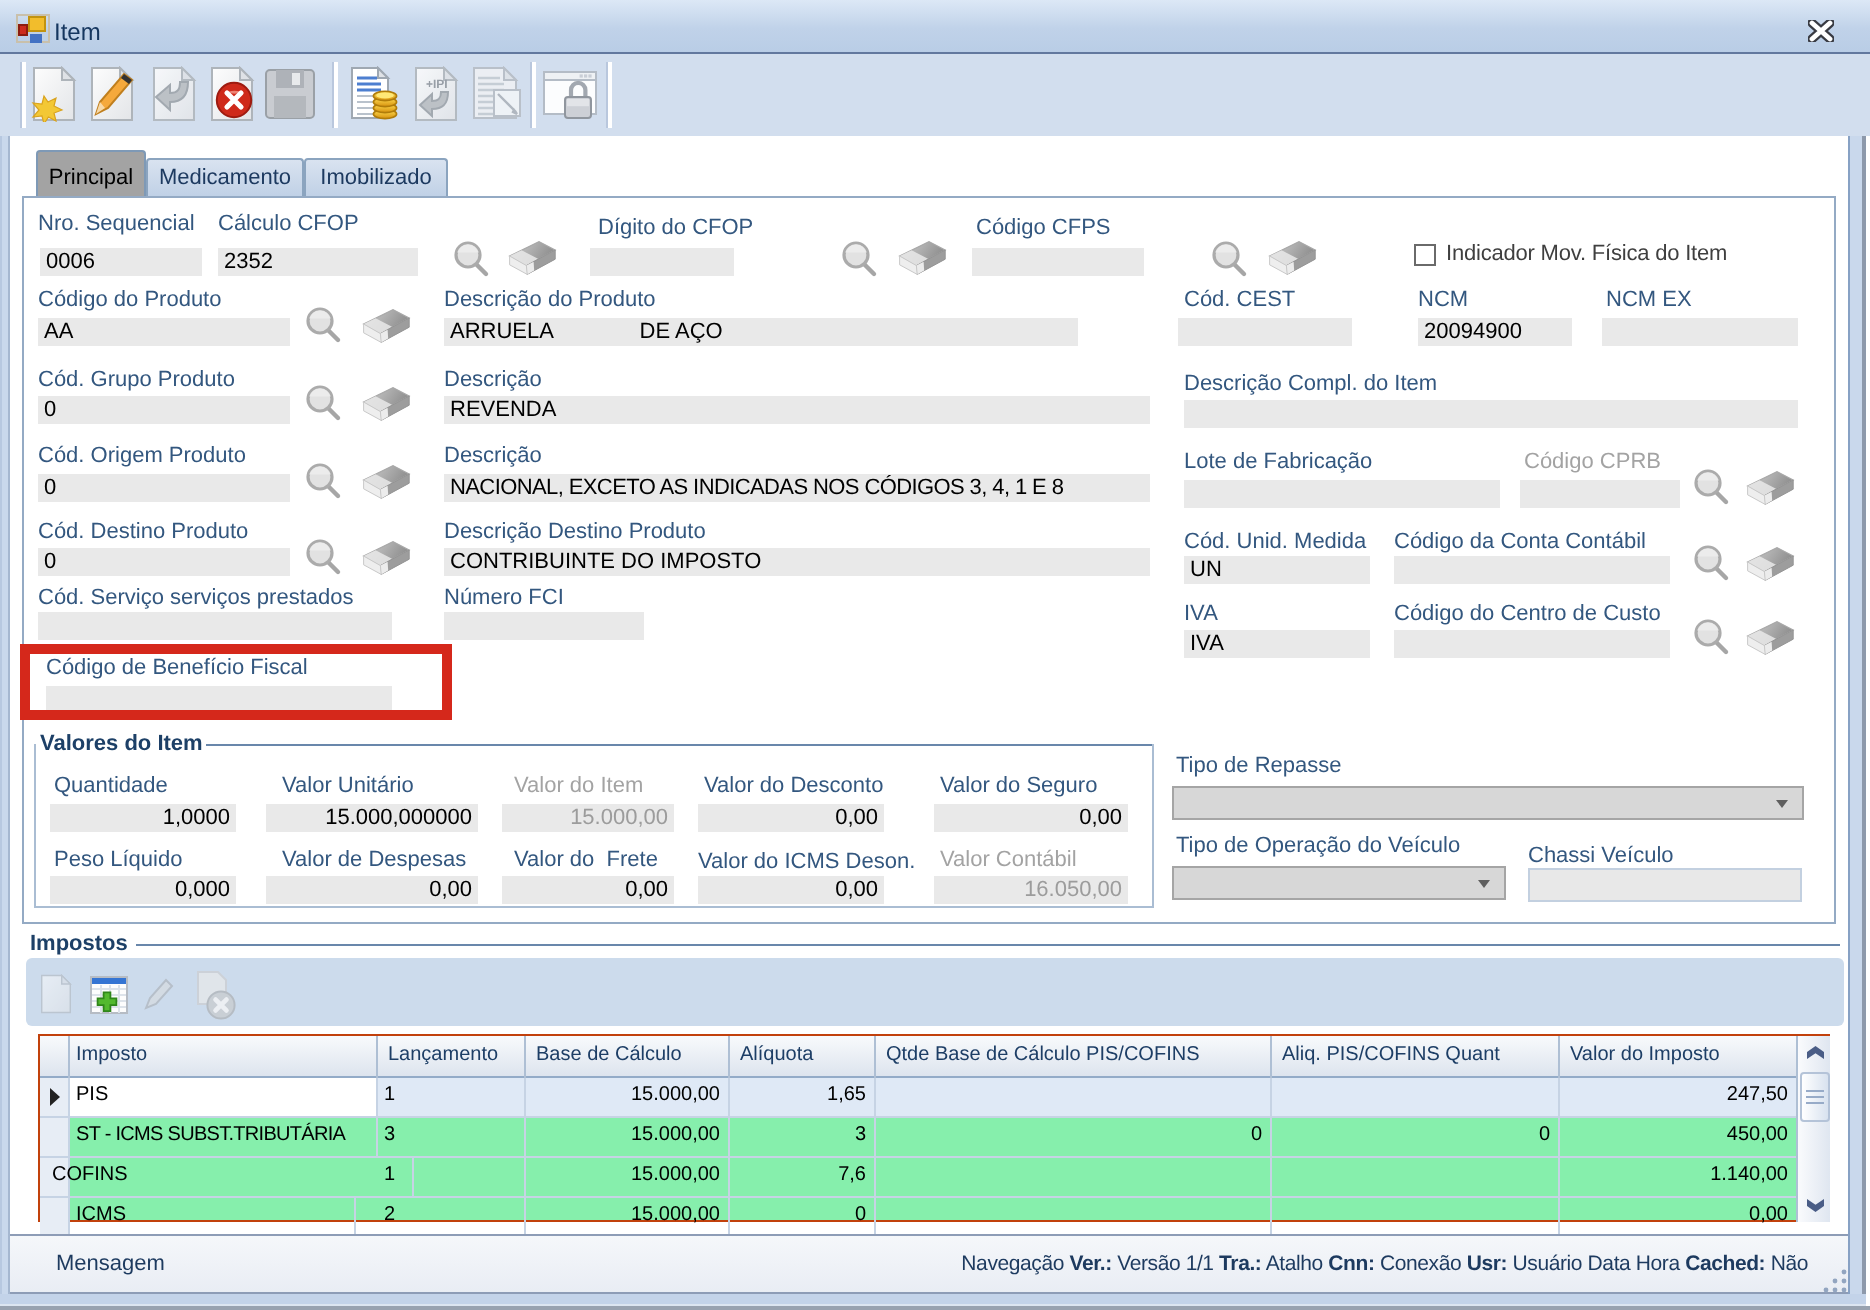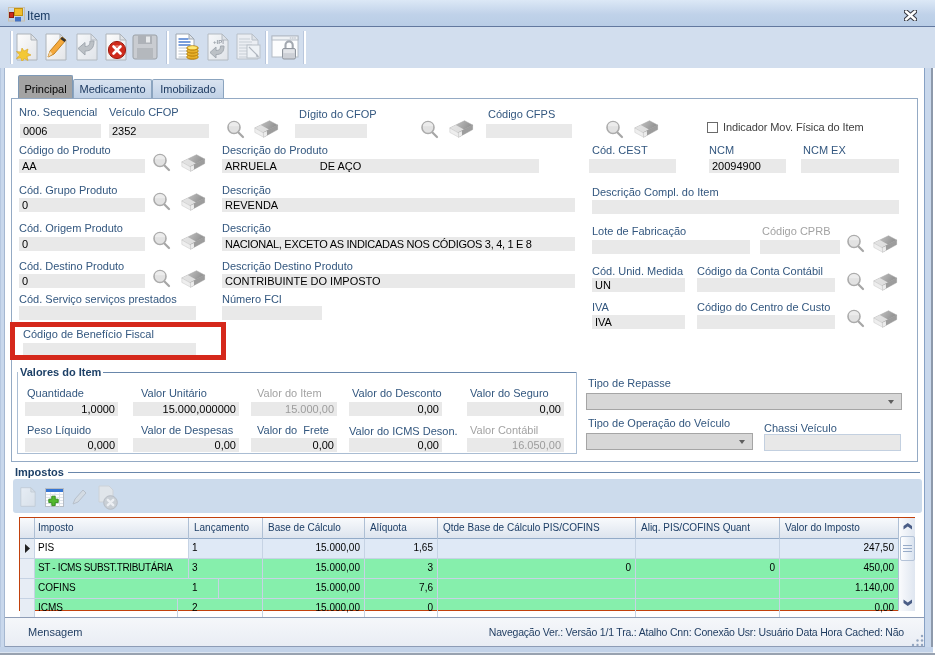--- a/index.html
+++ b/index.html
@@ -4,21 +4,21 @@
 <style>
 *{box-sizing:border-box;margin:0;padding:0}
 html,body{width:935px;height:655px;overflow:hidden}
 body{position:relative;font-family:"Liberation Sans",sans-serif;background:#cbdaee}
 .abs{position:absolute}
 .l{position:absolute;font-size:11px;color:#33577f;white-space:nowrap}
 .gl{color:#a3a3a3}
 .f{position:absolute;height:14px;background:#e9e9e9;font-size:11px;color:#000;line-height:14px;padding:0 3px;white-space:nowrap;overflow:hidden}
 .fr{text-align:right}
 .dis{color:#9c9c9c}
-.b{font-weight:normal}
+.b{font-weight:bold}
 #titlebar{position:absolute;left:0;top:0;width:935px;height:26px;background:linear-gradient(#dce8f6,#c0d2e9 55%,#b9cde6)}
 #titletxt{position:absolute;left:27px;top:9px;font-size:12px;color:#15365f}
 #toolbar{position:absolute;left:0;top:26px;width:935px;height:42px;background:#d2deee;border-top:1px solid #62789e}
 #formbg{position:absolute;left:5px;top:68px;width:919px;height:579px;background:#fff}
 #tabpage{position:absolute;left:11px;top:98px;width:907px;height:364px;background:#fff;border:1px solid #94aac4}
 .tab{position:absolute;font-size:11px;text-align:center;border:1px solid #8ba4bf;border-bottom:none;border-radius:2px 2px 0 0}
 .tabi{background:linear-gradient(#d9e3f0,#c0d1e6);top:79px;height:19px;padding-top:3px;color:#1d3a60}
 .taba{background:#a3a3a3;top:75px;height:23px;padding-top:7px;color:#000;border-color:#7e99b6}
 .sep{position:absolute;top:31px;width:2px;height:33px;background:#fff;box-shadow:-1px 0 0 #b9c7dd}
 .grp{position:absolute;border:1px solid #aabdd3;border-top:none}
@@ -174,21 +174,21 @@
 
 <div id="tabpage"></div>
 <div class="tab taba" style="left:18px;width:55px">Principal</div>
 <div class="tab tabi" style="left:73px;width:79px">Medicamento</div>
 <div class="tab tabi" style="left:152px;width:72px">Imobilizado</div>
 
 <div id="fields">
 
 <div class="l" style="left:19px;top:106px">Nro. Sequencial</div>
 <div class="f" style="left:20px;top:124px;width:81px">0006</div>
-<div class="l" style="left:109px;top:106px">Veículo CFOP</div>
+<div class="l" style="left:109px;top:106px">Cálculo CFOP</div>
 <div class="f" style="left:109px;top:124px;width:100px">2352</div>
 <svg class="abs" style="left:226px;top:120px" width="20" height="20">
       <use href="#mg"></use>
     </svg>
 <svg class="abs" style="left:254px;top:120px" width="26" height="18">
       <use href="#er"></use>
     </svg>
 <div class="l" style="left:299px;top:108px">Dígito do CFOP</div>
 <div class="f" style="left:295px;top:124px;width:72px"></div>
 <svg class="abs" style="left:420px;top:120px" width="20" height="20">
@@ -393,21 +393,21 @@
    <div class="c" style="left:15px;width:154px;letter-spacing:-0.35px;padding-right:1px">ST - ICMS SUBST.TRIBUTÁRIA</div>
    <div class="c" style="left:169px;width:74px">3</div>
    <div class="c num" style="left:243px;width:102px">15.000,00</div>
    <div class="c num" style="left:345px;width:73px">3</div>
    <div class="c num" style="left:418px;width:198px">0</div>
    <div class="c num" style="left:616px;width:144px">0</div>
    <div class="c num" style="left:760px;width:118px;border-right:none">450,00</div>
   </div>
   <div class="row" style="top:61px">
    <div class="c sel"></div>
-   <div class="c" style="left:15px;width:184px">COFINS</div>
+   <div class="c" style="left:3px;width:184px">COFINS</div>
    <div class="c" style="left:169px;width:74px">1</div>
    <div class="c num" style="left:243px;width:102px">15.000,00</div>
    <div class="c num" style="left:345px;width:73px">7,6</div>
    <div class="c num" style="left:418px;width:198px"></div>
    <div class="c num" style="left:616px;width:144px"></div>
    <div class="c num" style="left:760px;width:118px;border-right:none">1.140,00</div>
   </div>
   <div class="row" style="top:81px">
    <div class="c sel"></div>
    <div class="c" style="left:15px;width:143px">ICMS</div>

